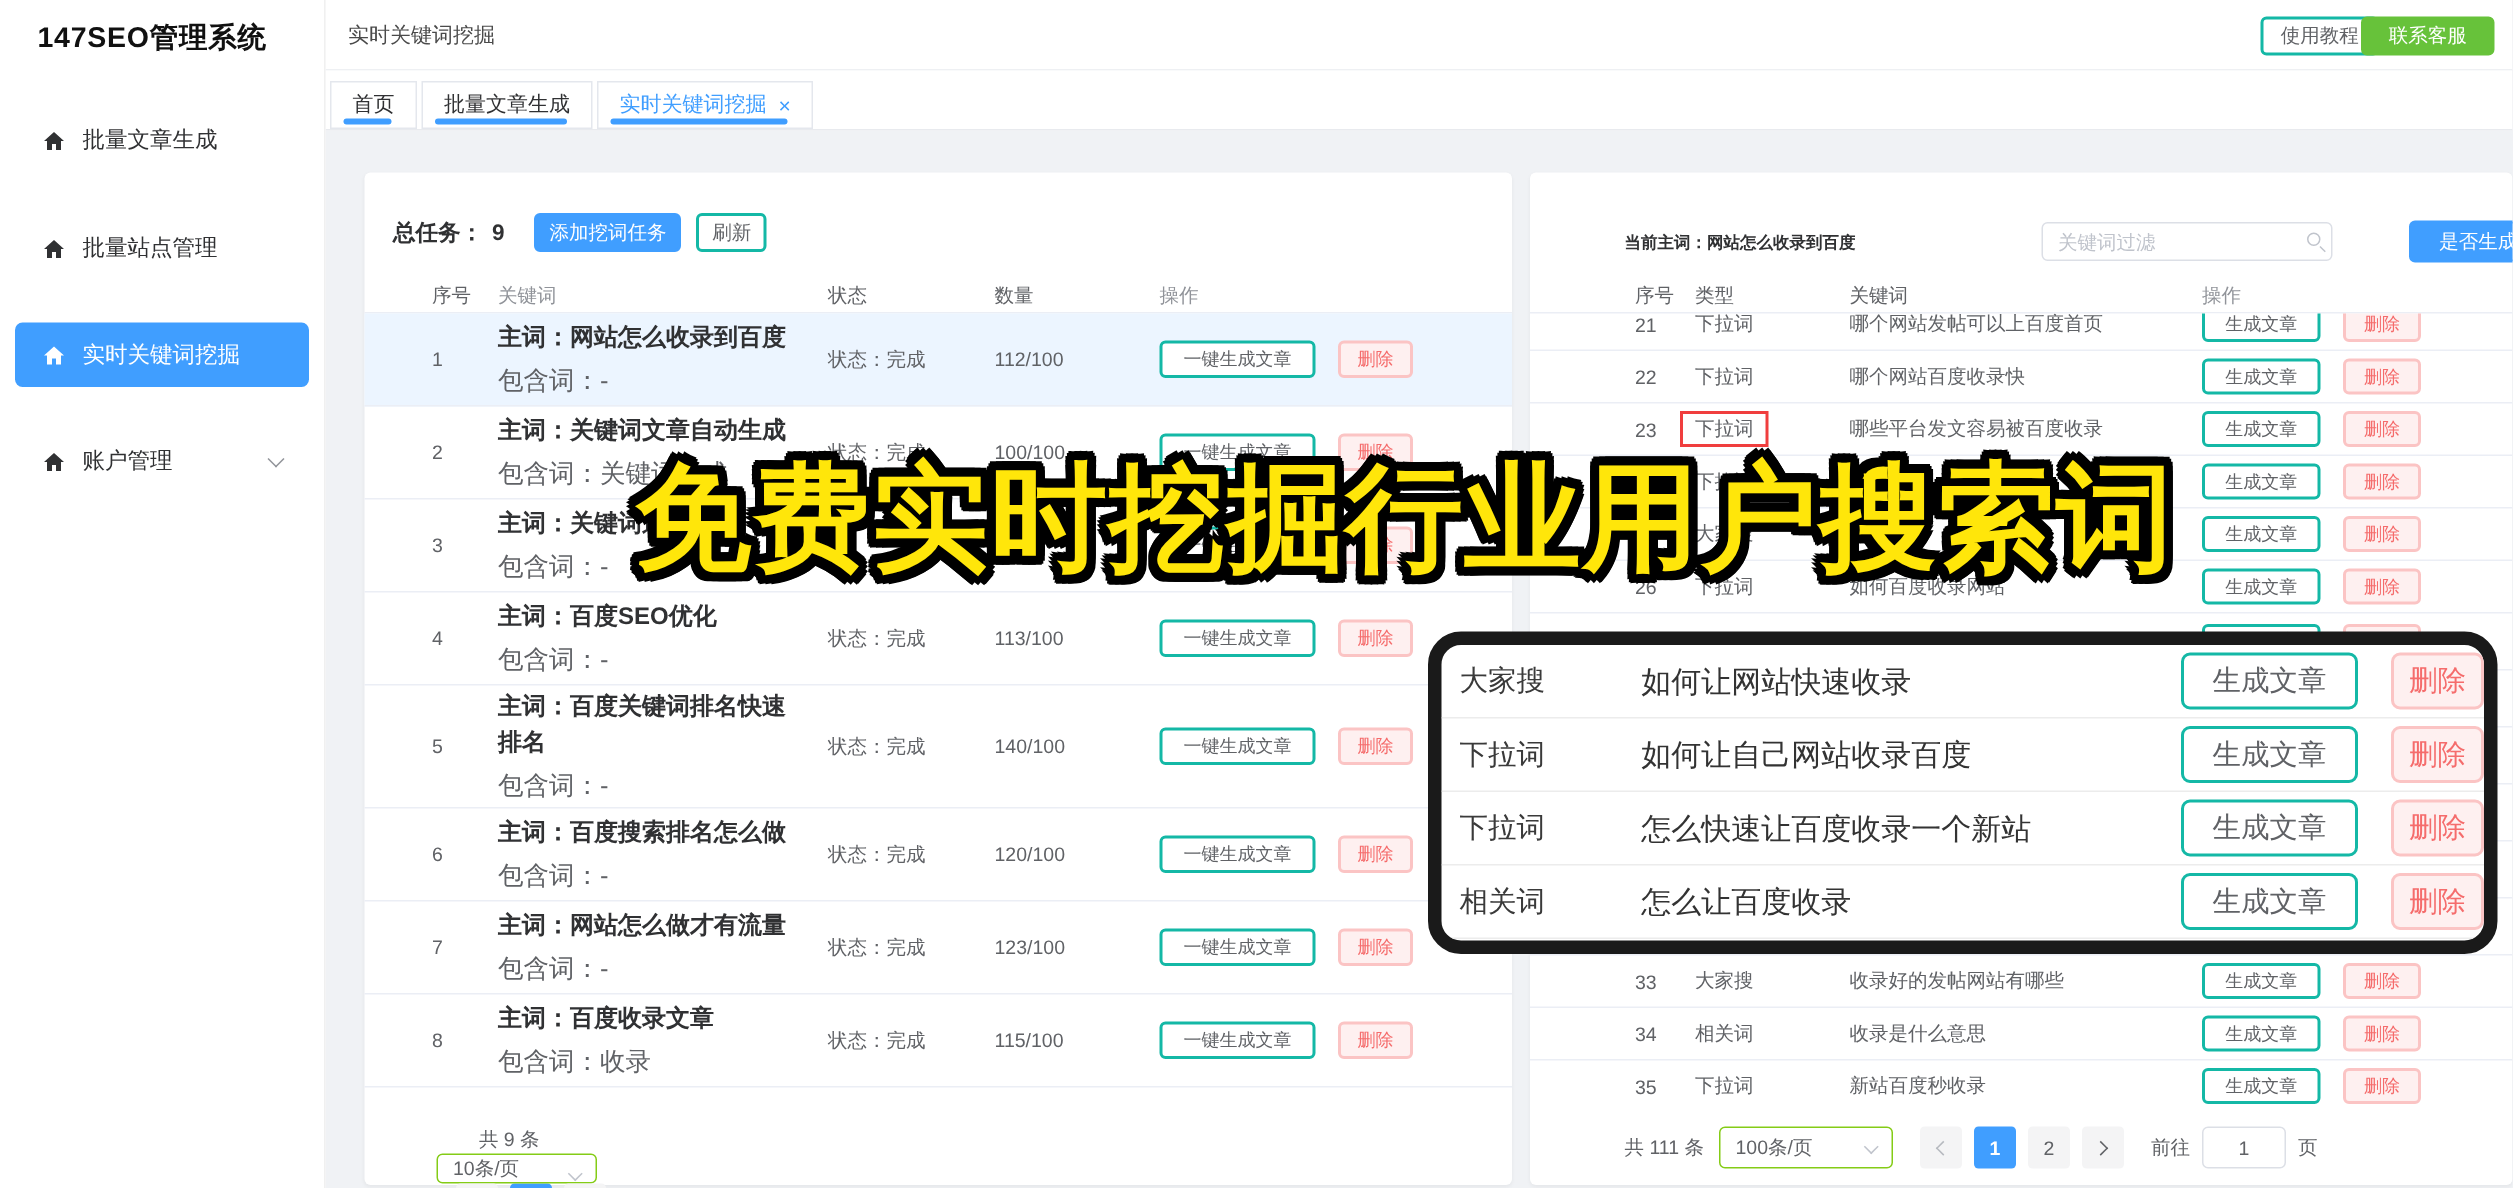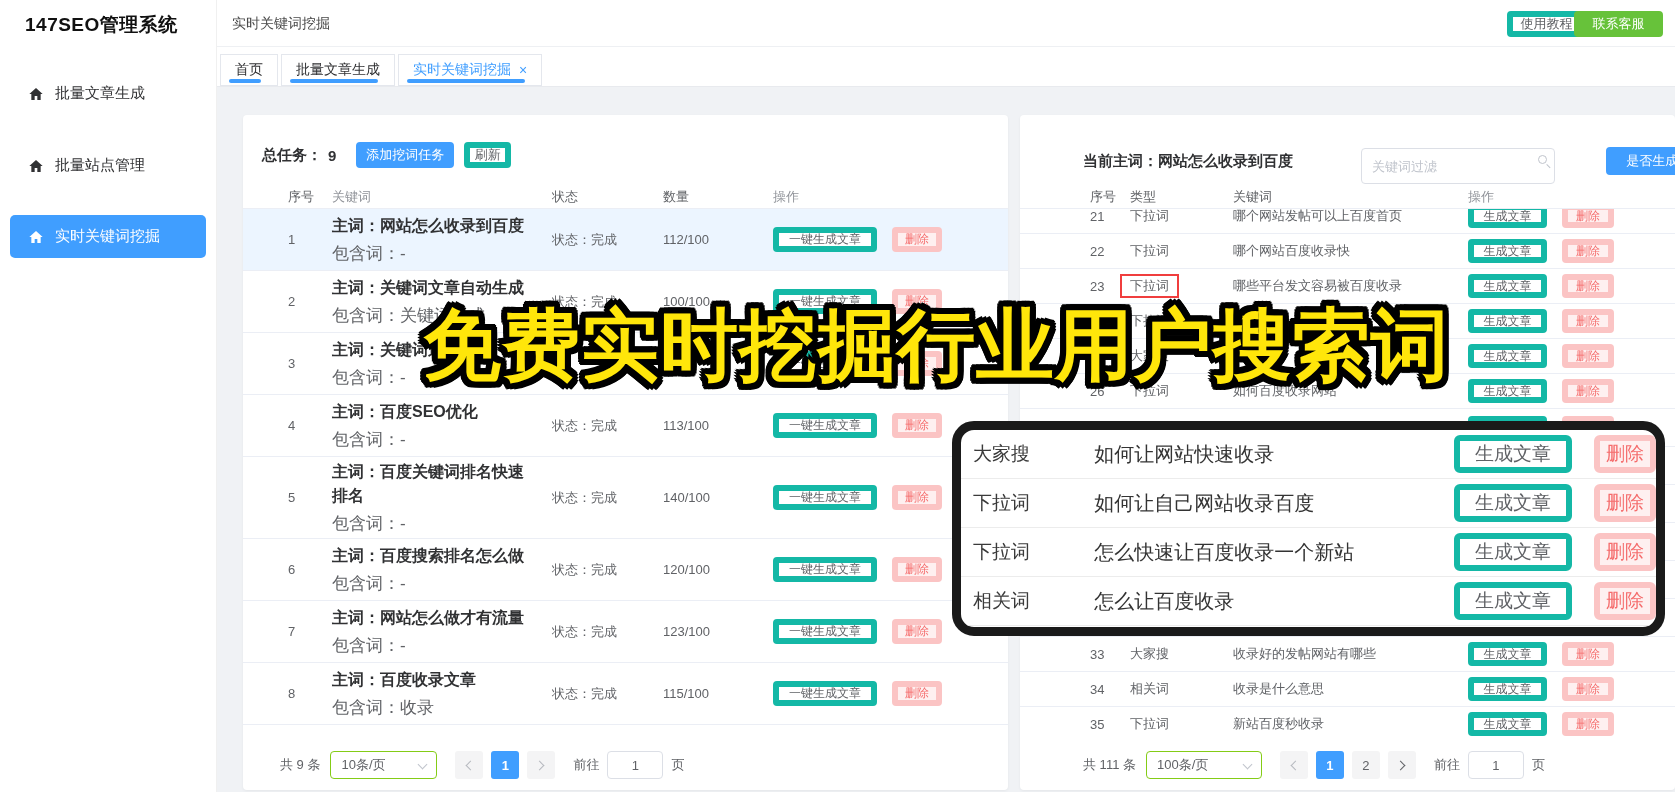--- a/index.html
+++ b/index.html
@@ -11,21 +11,21 @@
   .logo { position:absolute; left:25px; top:12px; font-size:19px; font-weight:bold; color:#111; letter-spacing:0.5px; }
   .side-item { position:absolute; left:10px; right:10px; height:43px; display:flex; align-items:center; padding-left:18px; font-size:15px; color:#303133; border-radius:5px; cursor:pointer; }
   .side-item .s-icon { width:16px; height:16px; margin-right:11px; color:#303133; flex:none; }
   .side-item.active { background:#409EFF; color:#fff; }
   .side-item.active .s-icon { color:#fff; }
   .side-caret { position:absolute; right:18px; width:8px; height:8px; border-right:1.5px solid #909399; border-bottom:1.5px solid #909399; transform:rotate(45deg); margin-top:-3px; }
 
   
   .topbar { position:absolute; left:217px; top:0; width:1458px; height:47px; background:#fff; border-bottom:1px solid #eef0f3; z-index:4; }
   .breadcrumb { position:absolute; left:15px; top:15px; font-size:14px; color:#4a4a4a; }
-  .btn { display:inline-flex; align-items:center; justify-content:center; border-radius:4px; font-size:13px; cursor:pointer; border:6px solid #14b8a6; background:#fff; color:#606266;font-family:Liberation Serif, serif; }
+  .btn { display:inline-flex; align-items:center; justify-content:center; border-radius:4px; font-size:13px; cursor:pointer; border:2px solid #14b8a6; background:#fff; color:#606266;font-family:Liberation Serif, serif; }
   .tutorial-btn { position:absolute; right:89px; top:11px; width:79px; height:26px; }
   .contact-btn { position:absolute; right:12px; top:11px; width:89px; height:26px; background:#67C23A; border-color:#67C23A; color:#fff; }
 
   
   .tabbar { position:absolute; left:217px; top:47px; width:1458px; height:40px; background:#fff; border-bottom:1px solid #e8eaee; z-index:4; display:flex; align-items:flex-end; padding-left:3px; gap:3px; }
   .tab { position:relative; height:32px; margin-bottom:0; border:1px solid #E4E7ED; background:#fff; display:flex; align-items:center; padding:0 14px; font-size:14px; color:#303133; cursor:pointer; }
   .tab::after { content:""; position:absolute; left:8px; right:16px; bottom:2px; height:4px; border-radius:2px; background:#409EFF; }
   .tab.active { color:#409EFF; }
   .tab .tab-close { margin-left:8px; font-size:14px; color:#409EFF; }
 
@@ -52,22 +52,22 @@
   .kw-main { font-size:16px; font-weight:bold; color:#303133; line-height:1.45; }
   .kw-sub { font-size:17px; color:#606266; margin-top:5px; }
   .lc-status { width:111px; font-size:13px; color:#606266; }
   .lc-count { width:110px; font-size:13px; color:#606266; }
   .lc-ops { flex:1; display:flex; align-items:center; gap:15px; }
   .gen-btn { width:104px; height:25px; font-size:12px; }
   .del-btn { width:50px; height:25px; font-size:12px; background:#FEF0F0; border-color:#FBC4C4; color:#F56C6C; }
 
   
   .rp-head { position:absolute; left:63px; top:32px; right:10px; height:28px; display:flex; align-items:center; }
-  .rp-title { font-size:15px; font-weight:bold; color:#303133; }
-  .filter-wrap { position:absolute; left:278px; top:1px; width:194px; height:36px; }
+  .rp-title { font-size:11px; font-weight:bold; color:#303133; }
+  .filter-wrap { position:absolute; left:278px; top:1px; width:194px; height:26px; }
   .filter-input { width:100%; height:100%; border:1px solid #DCDFE6; border-radius:4px; padding:0 26px 0 10px; font-size:13px; color:#606266; outline:none; font-family:inherit; }
   .filter-input::placeholder { color:#C0C4CC; }
   .search-icon { position:absolute; right:8px; top:7px; width:9px; height:9px; border:1.4px solid #C0C4CC; border-radius:50%; }
   .search-icon::after { content:""; position:absolute; left:8px; top:8px; width:5px; height:1.4px; background:#C0C4CC; transform:rotate(45deg); transform-origin:0 0; }
   .genall-btn { position:absolute; left:523px; top:0; width:122px; height:28px; background:#409EFF; border-color:#409EFF; color:#fff; }
 
   .rhead,.rrow { display:flex; align-items:center; padding-left:70px; }
   .rhead { position:absolute; left:0; right:0; top:70px; height:24px; border-bottom:1px solid #EBEEF5; font-size:13px; color:#909399; }
   .rrows { position:absolute; left:0; right:0; top:94px; height:531px; overflow:hidden; }
   .rrow { height:35px; border-bottom:1px solid #EBEEF5; }
@@ -76,21 +76,21 @@
   .rc-idx { width:40px; font-size:13px; color:#606266; }
   .rc-type { width:103px; font-size:13px; color:#606266; }
   .type-box { display:inline-block; border:2px solid #F03E3E; padding:1px 8px; margin-left:-10px; }
   .rc-kw { width:235px; font-size:13px; color:#606266; white-space:nowrap; overflow:hidden; }
   .rc-ops { flex:1; display:flex; align-items:center; gap:15px; }
   .rgen-btn { width:79px; height:24px; font-size:12px; }
   .rdel-btn { width:52px; height:24px; font-size:12px; background:#FEF0F0; border-color:#FBC4C4; color:#F56C6C; }
 
   
   .pag { position:absolute; top:636px; height:28px; display:flex; align-items:center; font-size:13px; color:#606266; }
-  .pag-left { left:37px; }
+  .pag-left { left:37px;flex-direction:column; }
   .pag-right { left:63px; }
   .pag .total { margin-right:10px; }
   .sel { position:relative; width:107px; height:28px; border:1px solid #84cc16; border-radius:4px; display:flex; align-items:center; padding-left:10px; color:#606266; cursor:pointer; background:#fff; }
   .sel-caret { position:absolute; right:10px; top:9px; width:7px; height:7px; border-right:1.4px solid #C0C4CC; border-bottom:1.4px solid #C0C4CC; transform:rotate(45deg); }
   .pager { display:flex; align-items:center; gap:8px; margin-left:18px; }
   .pg { width:28px; height:28px; border-radius:3px; background:#F4F4F5; display:flex; align-items:center; justify-content:center; color:#606266; font-size:13px; cursor:pointer; }
   .pg.active { background:#409EFF; color:#fff; font-weight:bold; }
   .pg-arrow { position:relative; }
   .pg-arrow span { width:7px; height:7px; border-right:1.5px solid #B6b9bf; border-bottom:1.5px solid #B6b9bf; display:block; }
   .pg-arrow.prev span { transform:rotate(135deg); margin-left:3px; }
@@ -133,20 +133,27 @@
         <path fill="currentColor" d="M12 3L2 12h3v9h5v-6h4v6h5v-9h3z"></path>
       </svg>
     <span>批量站点管理</span>
   </div>
   <div class="side-item active" style="top:215px;">
     <svg class="s-icon" viewBox="0 0 24 24">
         <path fill="currentColor" d="M12 3L2 12h3v9h5v-6h4v6h5v-9h3z"></path>
       </svg>
     <span>实时关键词挖掘</span>
   </div>
+  <div class="side-item" style="top:286px;">
+    <svg class="s-icon" viewBox="0 0 24 24">
+        <path fill="currentColor" d="M12 3L2 12h3v9h5v-6h4v6h5v-9h3z"></path>
+      </svg>
+    <span>账户管理</span>
+    <i class="side-caret"></i>
+  </div>
 </div>
 
 <div class="topbar">
   <div class="breadcrumb">实时关键词挖掘</div>
   <button class="btn tutorial-btn">使用教程</button>
   <button class="btn contact-btn">联系客服</button>
 </div>
 
 <div class="tabbar">
   <div class="tab">

